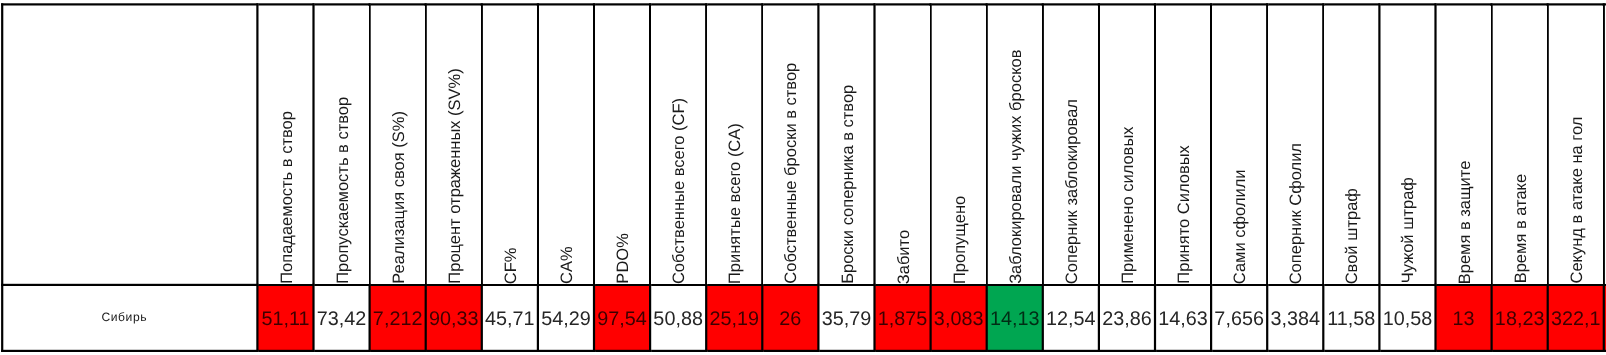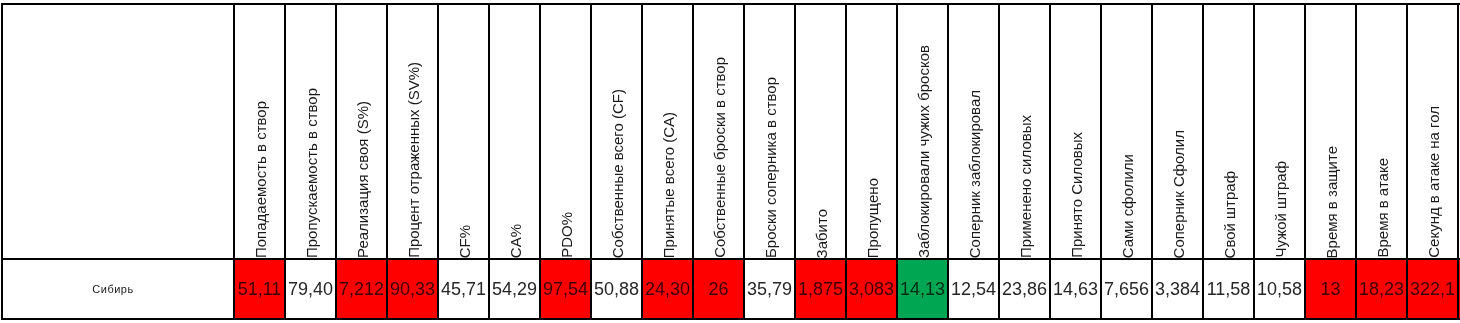--- a/index.html
+++ b/index.html
@@ -198,28 +198,28 @@
           </th>
         </tr>
     </thead>
     <tbody>
 
     <tr class="data-row">
           <td class="row-label">
             <span class="label-inner">Сибирь</span>
           </td>
           <td class="val hl-red">51,11</td>
-          <td class="val">79,40</td>
+          <td class="val">73,42</td>
           <td class="val hl-red">7,212</td>
           <td class="val hl-red">90,33</td>
           <td class="val">45,71</td>
           <td class="val">54,29</td>
           <td class="val hl-red">97,54</td>
           <td class="val">50,88</td>
-          <td class="val hl-red">24,30</td>
+          <td class="val hl-red">25,19</td>
           <td class="val hl-red">26</td>
           <td class="val">35,79</td>
           <td class="val hl-red">1,875</td>
           <td class="val hl-red">3,083</td>
           <td class="val hl-green">14,13</td>
           <td class="val">12,54</td>
           <td class="val">23,86</td>
           <td class="val">14,63</td>
           <td class="val">7,656</td>
           <td class="val">3,384</td>

